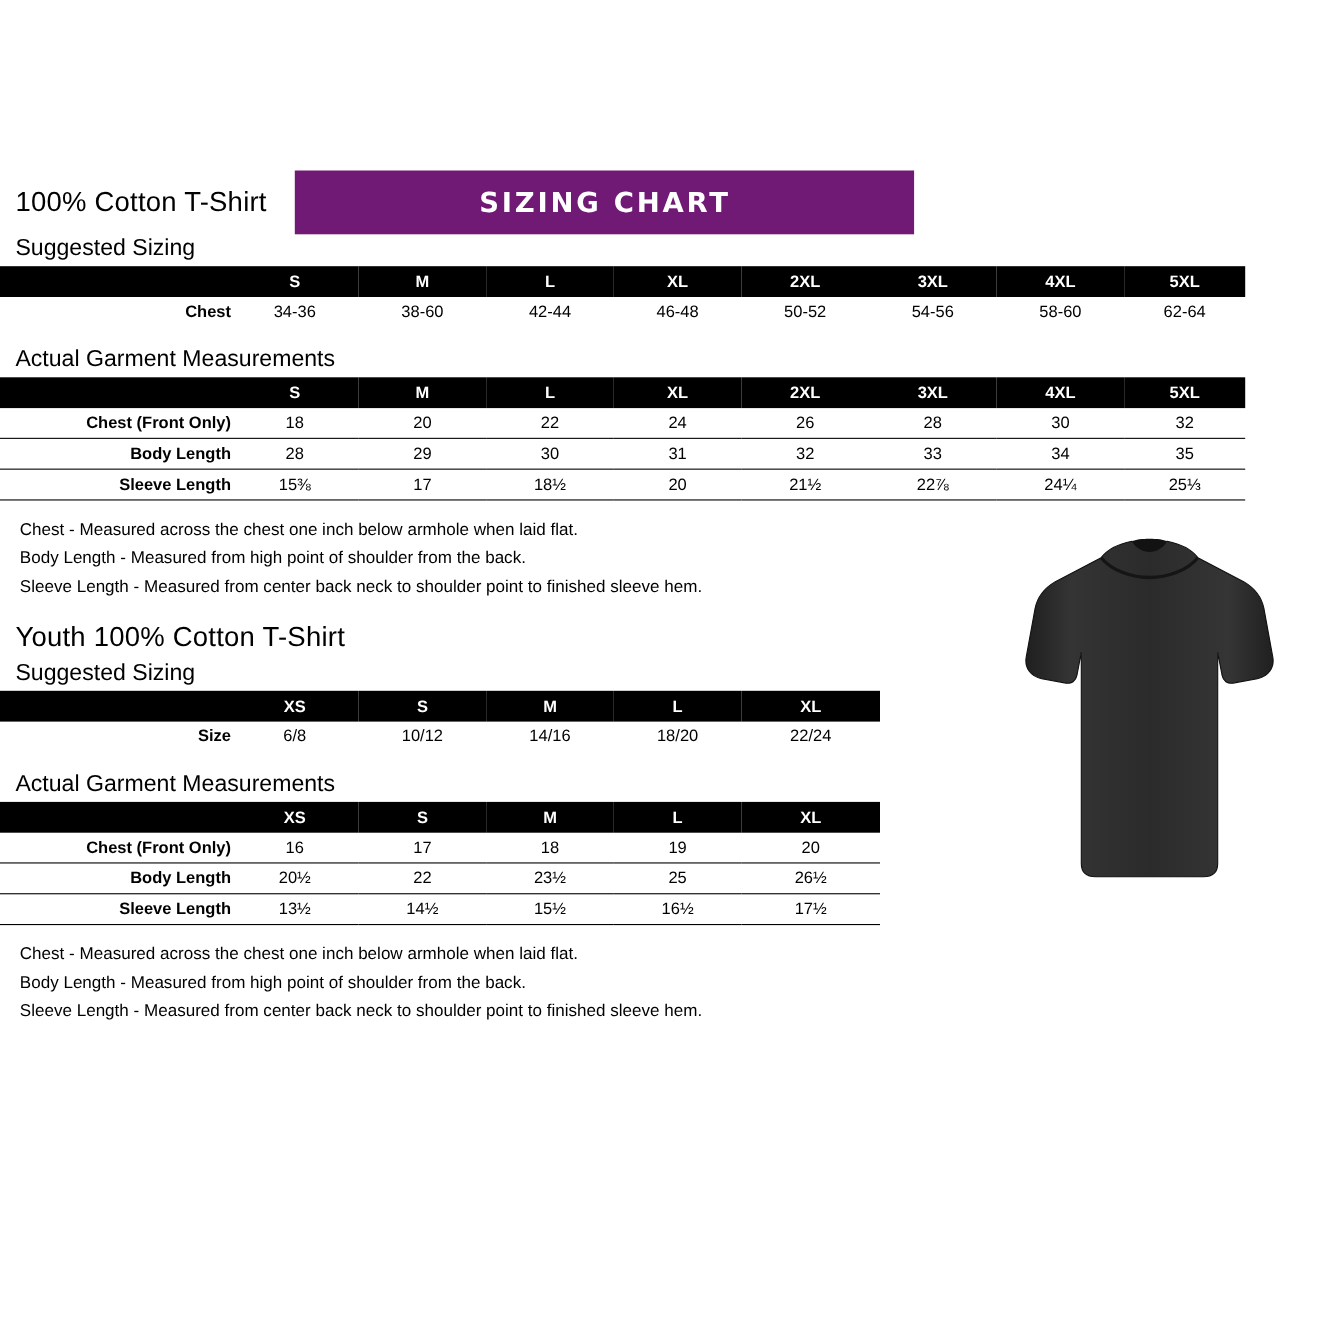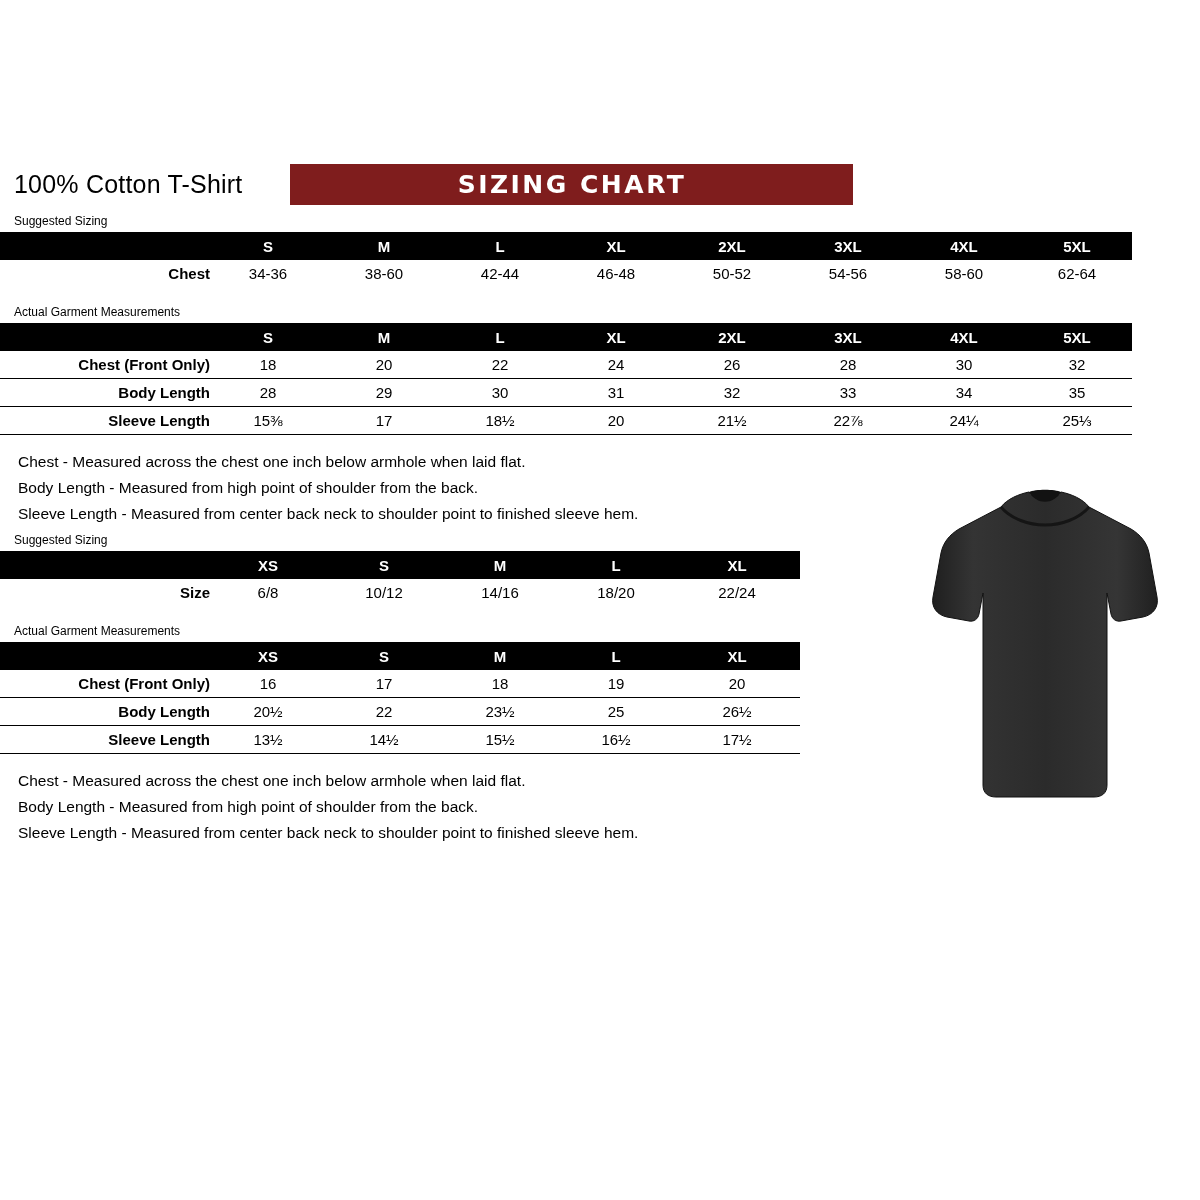--- a/index.html
+++ b/index.html
@@ -38,38 +38,38 @@
     gap: 12px;
   }
   .main-title {
     font-size: 25px;
     font-weight: 400;
     letter-spacing: .2px;
     white-space: nowrap;
     padding-left: 14px;
   }
   .sizing-banner {
-    margin-left: 36px;
-    background: #7f1d1d;
+    margin-left: 14px;
+    background: #701a75;
     color: #ffffff;
-    height: 41px;
+    height: 58px;
     width: 563px;
     display: flex;
     align-items: center;
     justify-content: center;
   }
   .sizing-banner-text {
     font-size: 25px;
     font-weight: bold;
     letter-spacing: 2.5px;
     font-family: "DejaVu Sans", sans-serif;
   }
 
   .subhead {
-    font-size: 12px;
+    font-size: 21px;
     padding-left: 14px;
     margin-top: 6px;
     margin-bottom: 4px;
     font-weight: 400;
   }
 
   table.size-table {
     border-collapse: collapse;
     table-layout: fixed;
   }
@@ -261,20 +261,21 @@
           </tr>
     </tbody>
       </table>
 
     <div class="notes">
       <div>Chest - Measured across the chest one inch below armhole when laid flat.</div>
       <div>Body Length - Measured from high point of shoulder from the back.</div>
       <div>Sleeve Length - Measured from center back neck to shoulder point to finished sleeve hem.</div>
     </div>
 
+    <div class="section-title">Youth 100% Cotton T-Shirt</div>
 
     <div class="subhead">Suggested Sizing</div>
     <table class="size-table" style="width:800px;">
       <colgroup>
         <col style="width:210px">
           <col style="width:116px">
           <col style="width:116px">
           <col style="width:116px">
         <col style="width:116px">
           <col style="width:126px">

